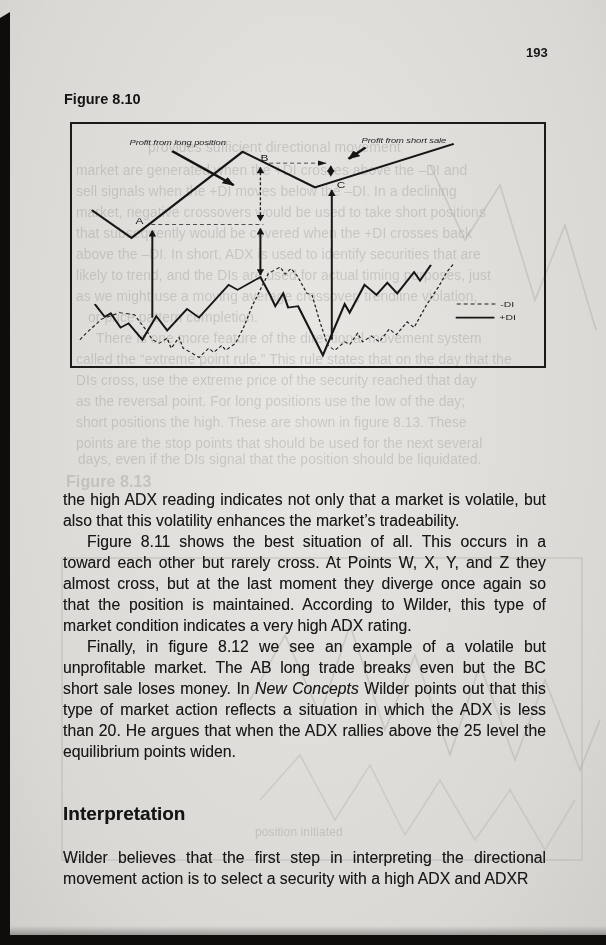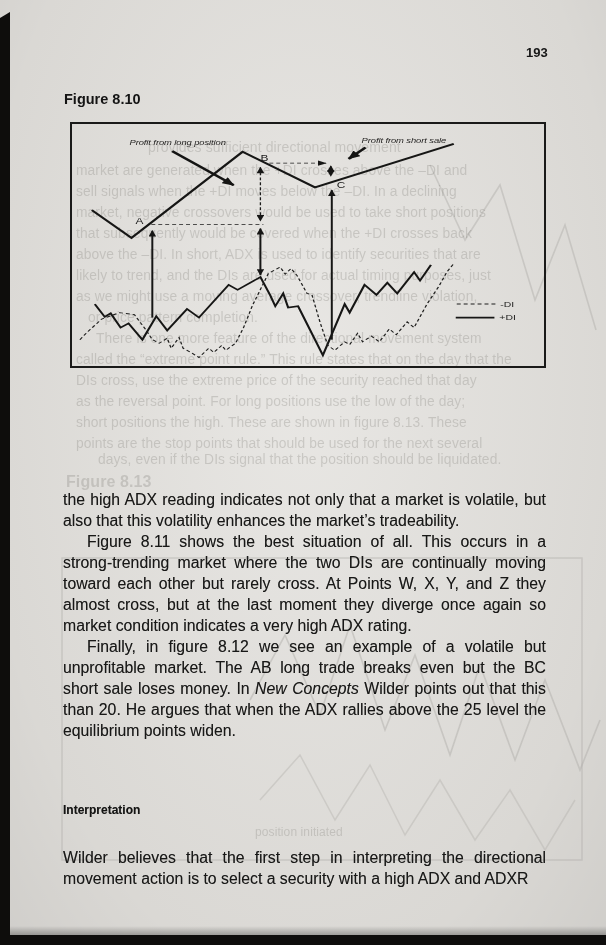--- a/index.html
+++ b/index.html
@@ -41,21 +41,21 @@
   .thick  { stroke:#141413; stroke-width:3.2; fill:none; }
   .legsolid { stroke:#161615; stroke-width:2.6; fill:none; }
 
   .bodytext { position:absolute; left:63px; top:489px; width:483px;
     font-size:15.8px; line-height:21px; color:#181817;
     text-shadow:0 0 0.4px rgba(20,20,20,0.4); }
   .bl { height:21px; text-align:justify; text-align-last:justify; }
   .bl-last { height:21px; text-align:left; }
   .ind { text-indent:24px; }
   .it { font-style:italic; }
-  .sec-heading { position:absolute; left:63px; top:803px; font-size:12px; font-weight:bold; color:#141413;
+  .sec-heading { position:absolute; left:63px; top:803px; font-size:19px; font-weight:bold; color:#141413;
     text-shadow:0 0 0.4px rgba(20,20,20,0.4); }
   .p4 { top:847px; }
 </style>
 </head>
 <body>
 
 <div class="page">
 
   <svg class="ghost-svg" width="606" height="945" viewBox="0 0 606 945">
     <polyline points="430,165 465,240 500,185 535,300 565,225 596,330" fill="none" stroke="#b6b4b0" stroke-width="1.6" stroke-opacity="0.55"></polyline>
@@ -73,21 +73,21 @@
       <div class="ghost-line" style="left: 76px; top: 247px;">above the –DI. In short, ADX is used to identify securities that are</div>
       <div class="ghost-line" style="left: 76px; top: 268px;">likely to trend, and the DIs are used for actual timing purposes, just</div>
       <div class="ghost-line" style="left: 76px; top: 289px;">as we might use a moving average crossover, trendline violation,</div>
       <div class="ghost-line" style="left: 76px; top: 310px; margin-left: 12px;">or price pattern completion.</div>
       <div class="ghost-line" style="left: 96px; top: 331px;">There is one more feature of the directional movement system</div>
       <div class="ghost-line" style="left: 76px; top: 352px;">called the “extreme point rule.” This rule states that on the day that the</div>
       <div class="ghost-line" style="left: 76px; top: 373px;">DIs cross, use the extreme price of the security reached that day</div>
       <div class="ghost-line" style="left: 76px; top: 394px;">as the reversal point. For long positions use the low of the day;</div>
       <div class="ghost-line" style="left: 76px; top: 415px;">short positions the high. These are shown in figure 8.13. These</div>
       <div class="ghost-line" style="left: 76px; top: 436px;">points are the stop points that should be used for the next several</div>
-      <div class="ghost-line" style="left: 78px; top: 452px; margin-left: 20px;">days, even if the DIs signal that the position should be liquidated.</div>
+      <div class="ghost-line" style="left: 78px; top: 452px;">days, even if the DIs signal that the position should be liquidated.</div>
       <div class="ghost-line" style="left: 66px; top: 473px; font-size: 16px; font-weight: 700;">Figure 8.13</div>
       <div class="ghost-line" style="left: 255px; top: 825px; font-size: 12px;">position initiated</div>
     </div>
 
   <div class="scan-shadow-bottom"></div>
   <div class="scan-edge-left"></div>
   <div class="scan-edge-bottom"></div>
 
   <div class="page-number">193</div>
 
@@ -140,29 +140,30 @@
         <line x1="387" y1="272" x2="426" y2="272" class="legsolid"></line>
         <text x="431" y="276" class="llabel">+DI</text>
       </g>
     </svg>
   </div>
 
   <div class="bodytext">
     <div class="bl">the high ADX reading indicates not only that a market is volatile, but</div>
     <div class="bl-last">also that this volatility enhances the market’s tradeability.</div>
     <div class="bl ind">Figure 8.11 shows the best situation of all. This occurs in a</div>
-    <div class="bl">strong-trending market where the two DIs are continually moving</div>
     <div class="bl">toward each other but rarely cross. At Points W, X, Y, and Z they</div>
     <div class="bl">almost cross, but at the last moment they diverge once again so</div>
+    <div class="bl">that the position is maintained. According to Wilder, this type of</div>
     <div class="bl-last">market condition indicates a very high ADX rating.</div>
     <div class="bl ind">Finally, in figure 8.12 we see an example of a volatile but</div>
     <div class="bl">unprofitable market. The AB long trade breaks even but the BC</div>
     <div class="bl">
       <span>short sale loses money. In </span><span class="it">New Concepts</span><span> Wilder points out that this</span>
     </div>
+    <div class="bl">type of market action reflects a situation in which the ADX is less</div>
     <div class="bl">than 20. He argues that when the ADX rallies above the 25 level the</div>
     <div class="bl-last">equilibrium points widen.</div>
   </div>
 
   <div class="sec-heading">Interpretation</div>
 
   <div class="bodytext p4">
     <div class="bl">Wilder believes that the first step in interpreting the directional</div>
     <div class="bl-last">movement action is to select a security with a high ADX and ADXR</div>
   </div>

